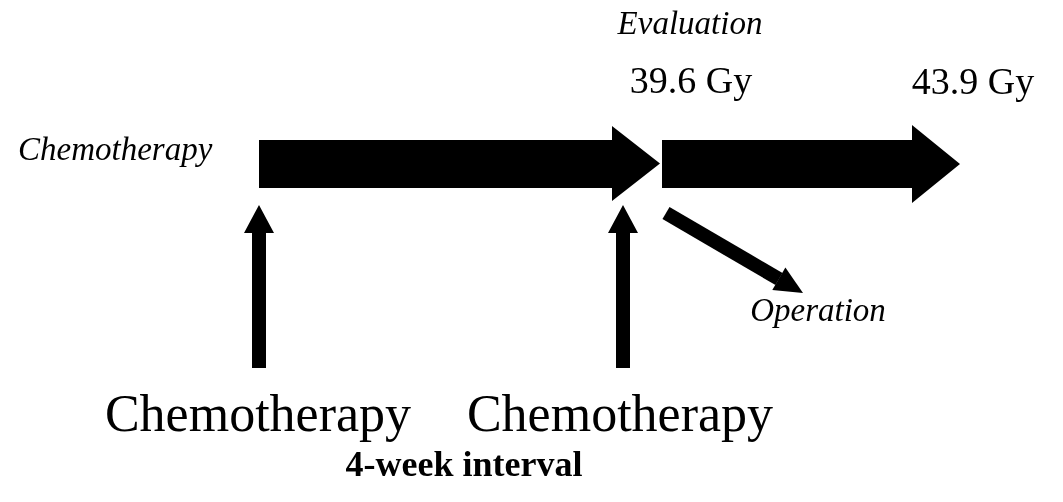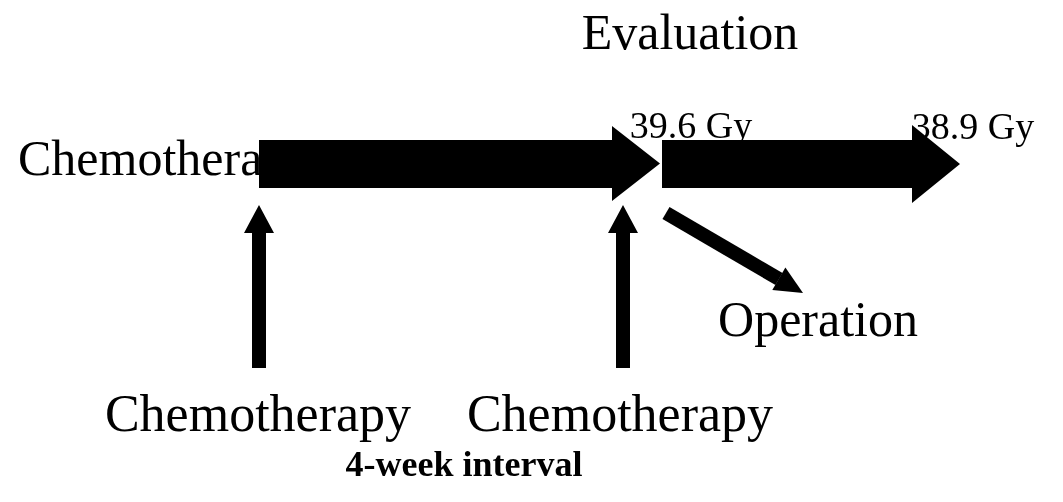--- a/index.html
+++ b/index.html
@@ -23,23 +23,23 @@
   }
   .arrows polygon { fill: #000000; }
   .arrows line { stroke: #000000; stroke-width: 14; }
   .lbl {
     position: absolute;
     white-space: nowrap;
     line-height: 1;
     color: #000000;
   }
   .ctr { transform: translateX(-50%); }
-  .sz50 { font-size: 50px; }
+  .sz50 { font-size: 33px; font-style: italic; }
   .sz40 { font-size: 52px; }
-  .sz38 { font-size: 38px; margin-top: 45px; }
+  .sz38 { font-size: 38px; }
   .sz36 { font-size: 36px; }
   .bold { font-weight: bold; }
 </style>
 </head>
 <body>
 
 <div class="fig">
 
   <svg class="arrows" width="1063" height="502" viewBox="0 0 1063 502">
 
@@ -54,21 +54,21 @@
     <g>
       <line x1="666" y1="213" x2="779" y2="279"></line>
       <polygon points="803,293 772.3,290 785.4,267.6"></polygon>
     </g>
   </svg>
 
   <div class="lbl sz50 ctr" style="left:690px; top:7px;">Evaluation</div>
 
   <div class="lbl sz38 ctr" style="left:691px; top:61px;">39.6 Gy</div>
 
-  <div class="lbl sz38 ctr" style="left:973px; top:62px;">38.9 Gy</div>
+  <div class="lbl sz38 ctr" style="left:973px; top:62px;">43.9 Gy</div>
 
   <div class="lbl sz50" style="left:18px; top:133px;">Chemotherapy</div>
 
 
   <div class="lbl sz50 ctr" style="left:818px; top:294px;">Operation</div>
 
   <div class="lbl sz40 ctr" style="left:258px; top:388px;">Chemotherapy</div>
 
   <div class="lbl sz40 ctr" style="left:620px; top:388px;">Chemotherapy</div>
 

